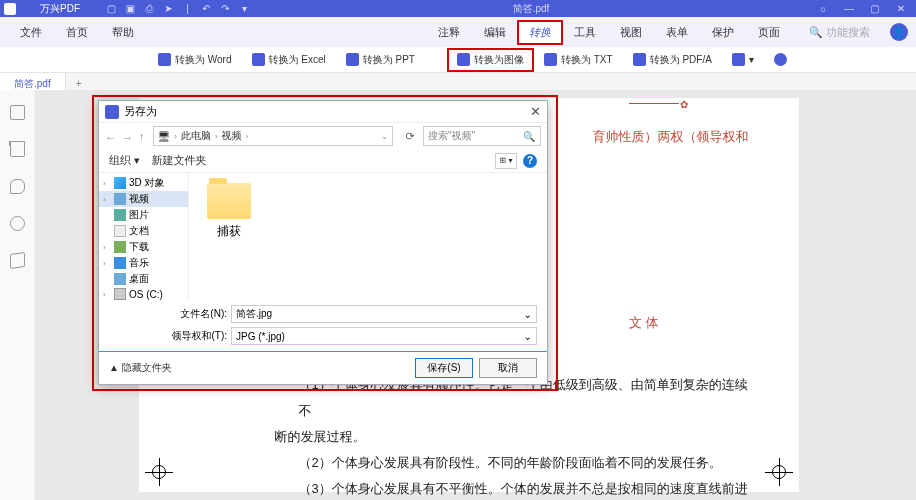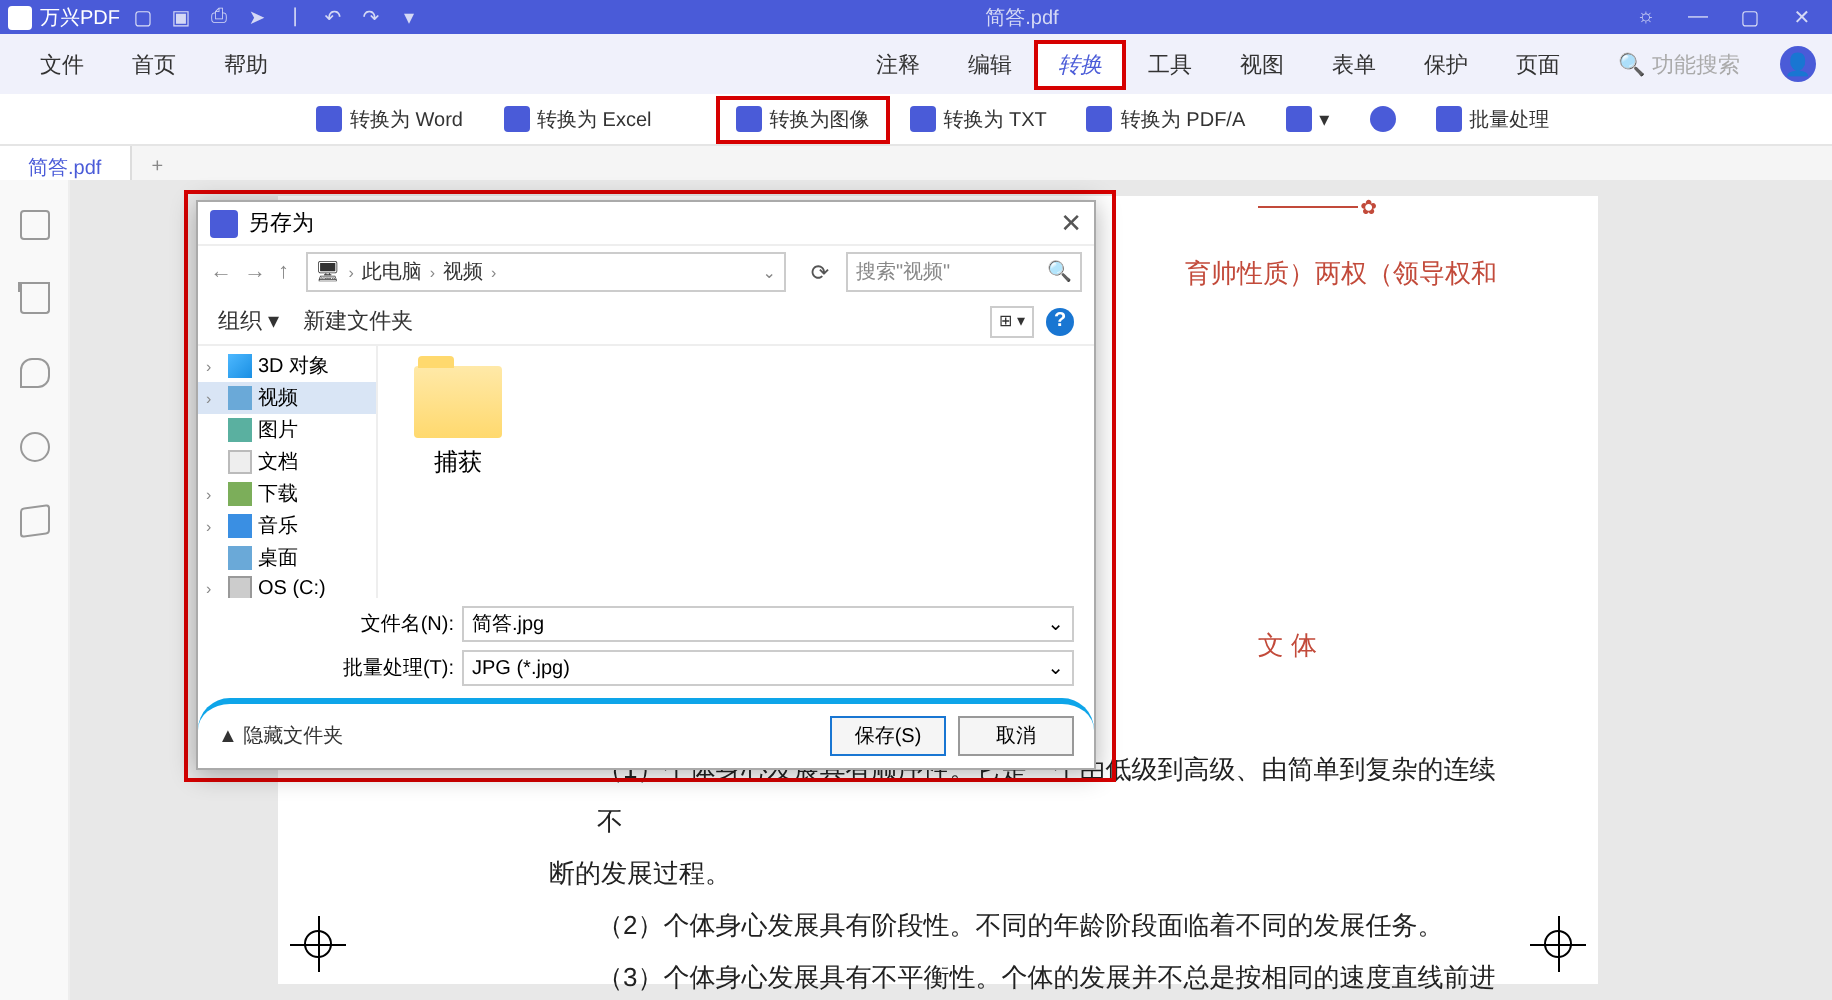--- a/index.html
+++ b/index.html
@@ -1,17 +1,17 @@
 <!DOCTYPE html>
 <html><head>
 <meta charset="utf-8">
 <style>
   * { margin: 0; padding: 0; box-sizing: border-box; font-family: "Microsoft YaHei", sans-serif; }
   body { width: 916px; height: 500px; background: #fff; position: relative; overflow: hidden; font-size: 11px; }
-  .titlebar { height: 17px; background: #4a5bd8; display: flex; align-items: center; color: #fff; font-size: 10px; padding: 0 4px; }
+  .titlebar { height: 17px; background: #4a5bd8; display: flex; align-items: center; color: #fff; font-size: 10px; padding: 0 4px; gap: 20px; }
   .tb-logo { width: 12px; height: 12px; background: #fff; margin-right: 4px; border-radius: 2px;}
   .tb-icons { display: flex; gap: 8px; margin-left: 6px; }
   .tb-icons span { width: 11px; height: 11px; display: inline-flex; align-items: center; justify-content: center; color: #d5d9f5;}
   .tb-title { flex: 1; text-align: center; color: #d5d9f5;}
   .tb-ctrl { display: flex; gap: 4px; align-items: center; }
   .tb-ctrl span { width: 22px; height: 14px; display: inline-flex; align-items: center; justify-content: center; color: #d5d9f5;}
   .menubar { height: 25px; background: #f0f1fb; display: flex; align-items: center; padding: 15px 8px; font-size: 11px; color: #333; }
   .menubar .m { padding: 0 12px; cursor: pointer; }
   .menubar .m.active { background: #fff; color: #4a5bd8; border: 2px solid #d60000; margin:-1px; padding:3px 10px;font-style:italic;}
   .menubar .spacer { flex: 0 0 280px; }
@@ -72,21 +72,21 @@
   .fi.dsk { background: #6aa9d8; }
   .fi.drv { background: #ccc; border:1px solid #999; }
   .dlg-files { flex: 1; padding: 10px; }
   .folder { width: 60px; text-align: center; font-size: 12px;}
   .folder .ficon { width: 44px; height: 36px; background: linear-gradient(#ffe9a8,#ffd96e); margin: 0 auto 4px; border-radius: 2px; position: relative;}
   .folder .ficon::before { content:""; position:absolute; top:-5px; left:2px; width:18px; height:6px; background:#ffd96e; border-radius:2px 2px 0 0;}
   .dlg-fields { padding: 4px 10px 2px 70px; }
   .fld { display: flex; align-items: center; margin-bottom: 4px; }
   .fld label { width: 58px; text-align: right; margin-right: 4px; font-size: 10px;}
   .fld .sel { flex: 1; border: 1px solid #ccc; height: 18px; display: flex; align-items: center; padding: 0 4px; font-size: 10px; justify-content: space-between; background:#fff;}
-  .dlg-footer { border-top: 3px solid #0ea5e9; padding: 6px 10px; display: flex; align-items: center; border-radius: 16px;}
+  .dlg-footer { border-top: 1px solid #0ea5e9; padding: 6px 10px; display: flex; align-items: center;}
   .dlg-footer .hide { font-size: 10px; color: #333;}
   .dlg-footer .btns { margin-left: auto; display: flex; gap: 6px;}
   .dlg-footer button { width: 58px; height: 20px; border: 1px solid #999; background: #f5f5f5; font-size: 10px; cursor: pointer;}
   .dlg-footer button.primary { border: 1px solid #1976d2; }
 </style>
 </head>
 <body>
 
 <div class="titlebar">
   <span class="tb-logo"></span>
@@ -129,39 +129,39 @@
 
 <div class="toolbar">
   <div class="tbtn">
       <span class="ticon"></span>
       <span>转换为 Word</span>
     </div>
   <div class="tbtn">
       <span class="ticon"></span>
       <span>转换为 Excel</span>
     </div>
+  <div class="tbtn">
+      <span class="ticon"></span>
+      <span>转换为 PPT</span>
+    </div>
   <div class="tbtn hl">
       <span class="ticon"></span>
       <span>转换为图像</span>
     </div>
   <div class="tbtn">
       <span class="ticon"></span>
       <span>转换为 TXT</span>
     </div>
   <div class="tbtn">
       <span class="ticon"></span>
       <span>转换为 PDF/A</span>
     </div>
   <div class="tbtn"><span class="ticon"></span>▾</div>
   <div class="tbtn">
       <span class="ticon" style="border-radius:50%"></span>
-    </div>
-  <div class="tbtn">
-      <span class="ticon"></span>
-      <span>批量处理</span>
     </div>
 </div>
 
 <div class="tabrow">
   <div class="tab">
       <span>简答.pdf</span>
     </div>
   <div class="tabplus">+</div>
 </div>
 
@@ -285,21 +285,21 @@
   </div>
   <div class="dlg-fields">
     <div class="fld">
       <label>文件名(N):</label>
       <div class="sel">
           <span>简答.jpg</span>
           <span>⌄</span>
         </div>
     </div>
     <div class="fld">
-      <label>批量处理(T):</label>
+      <label>领导权和(T):</label>
       <div class="sel">
           <span>JPG (*.jpg)</span>
           <span>⌄</span>
         </div>
     </div>
   </div>
   <div class="dlg-footer">
     <span class="hide">▲ 隐藏文件夹</span>
     <div class="btns">
       <button class="primary">保存(S)</button>

